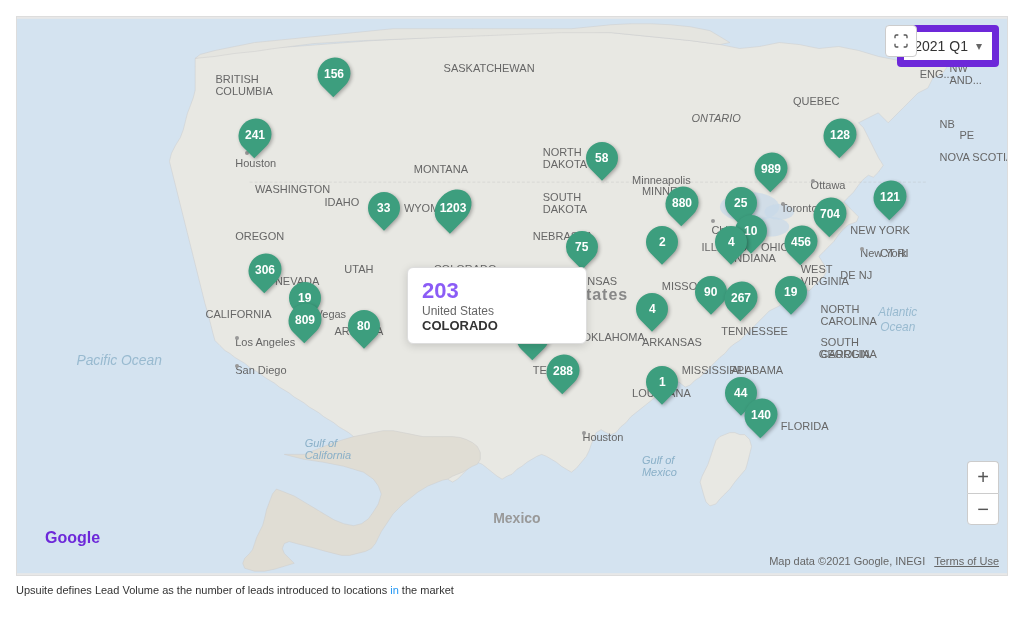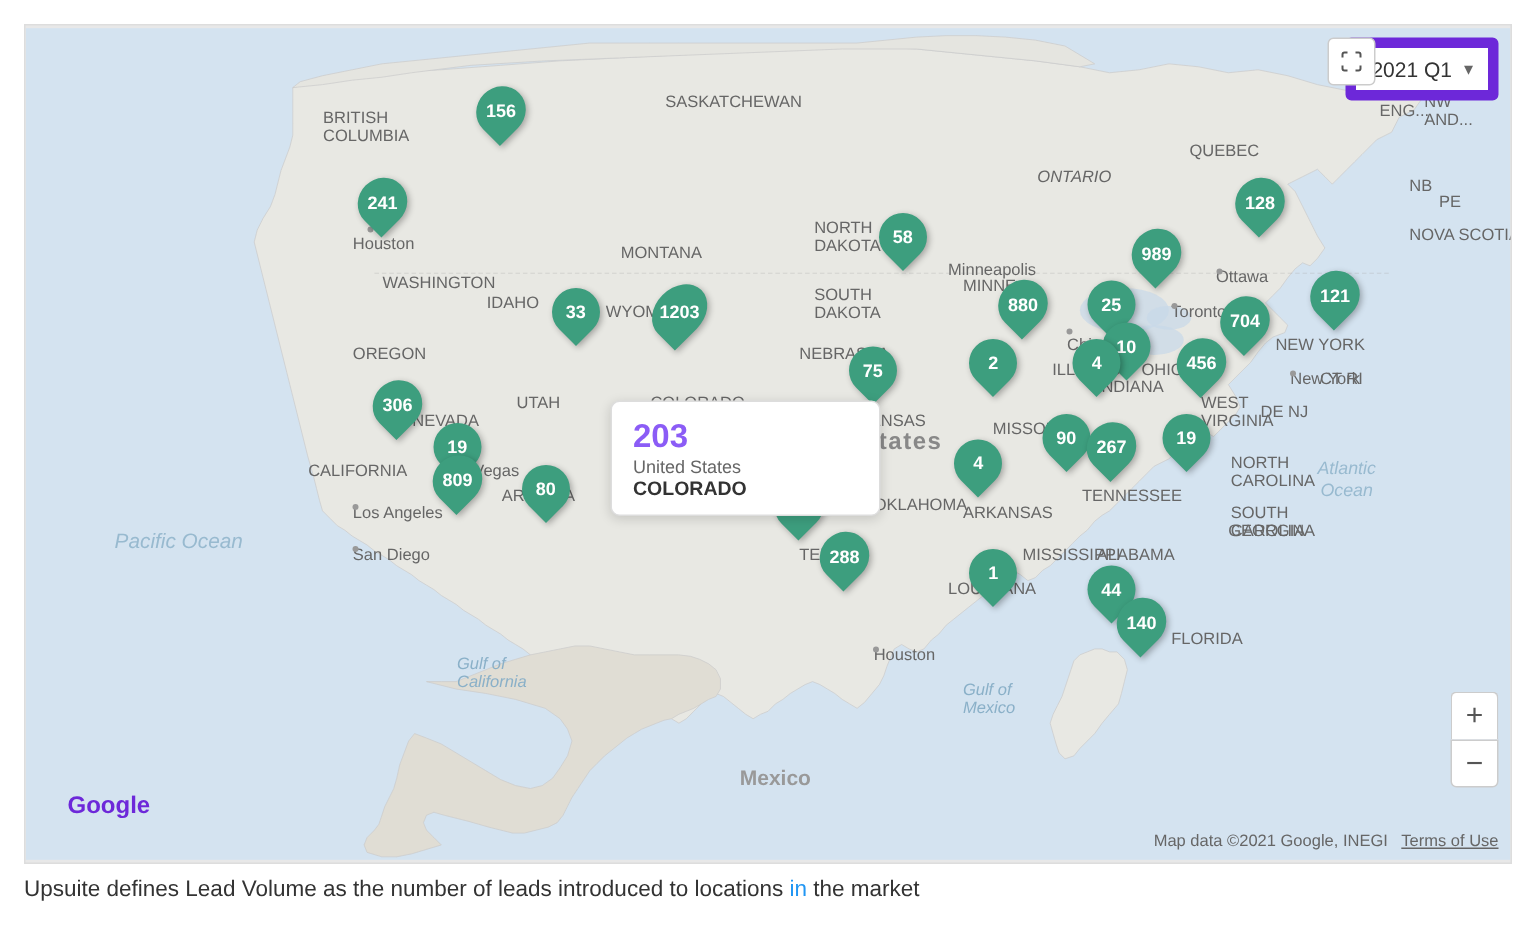--- a/index.html
+++ b/index.html
@@ -129,21 +129,21 @@
       bottom: 8px;
       right: 8px;
       font-size: 11px;
       color: #666;
       z-index: 10;
     }
 
     
     #footer-text {
       margin-top: 8px;
-      font-size: 15px;
+      font-size: 11px;
       color: #333;
     }
     #footer-text span.highlight {
       color: #2196F3;
     }
 
     
     .map-pin {
       position: absolute;
       display: flex;

